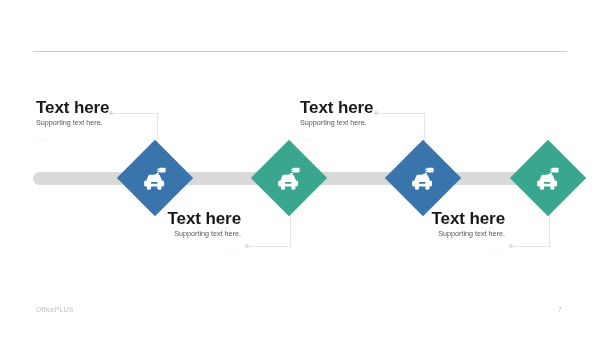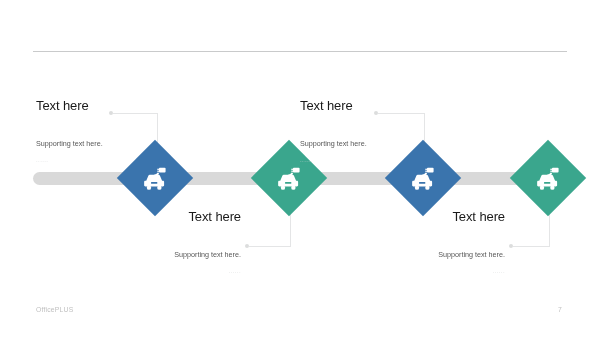--- a/index.html
+++ b/index.html
@@ -58,33 +58,33 @@
   .conn-dot {
     position: absolute;
     width: 4px; height: 4px;
     border-radius: 50%;
     background: #dcdddd;
   }
 
   
   .txt-block { position: absolute; }
   .txt-block .title {
-    font-size: 13px;
-    font-weight: normal;
+    font-size: 17px;
+    font-weight: bold;
     color: #1a1a1a;
     letter-spacing: -0.1px;
     white-space: nowrap;
     line-height: 1.1;
   }
   .txt-block .support {
     font-size: 7.2px;
     color: #575757;
     white-space: nowrap;
     line-height: 1.1;
-    margin-top: 27px;
+    margin-top: 1px;
   }
   .txt-block .dots {
     font-size: 6px;
     color: #d2d3d4;
     white-space: nowrap;
     line-height: 1.1;
     margin-top: 9px;
     letter-spacing: 0.4px;
   }
   .txt-block.align-right { text-align: right; }

